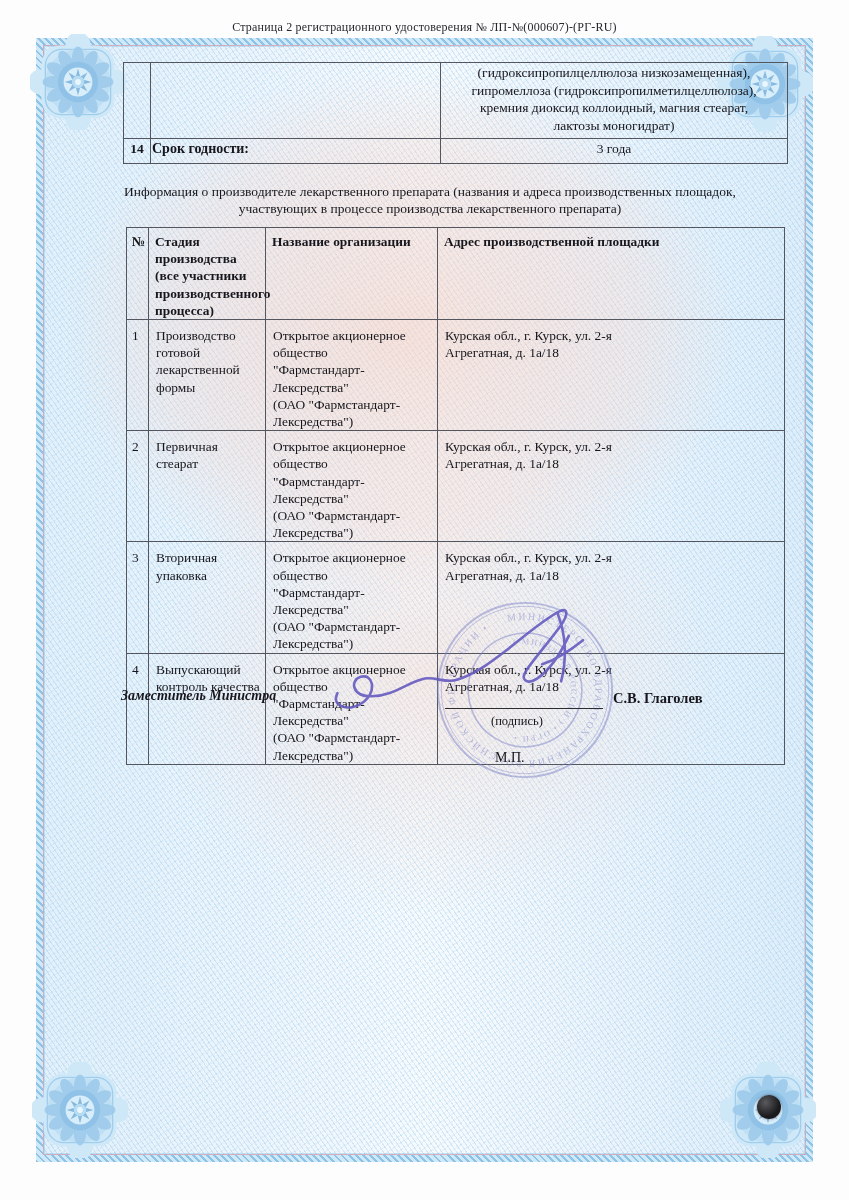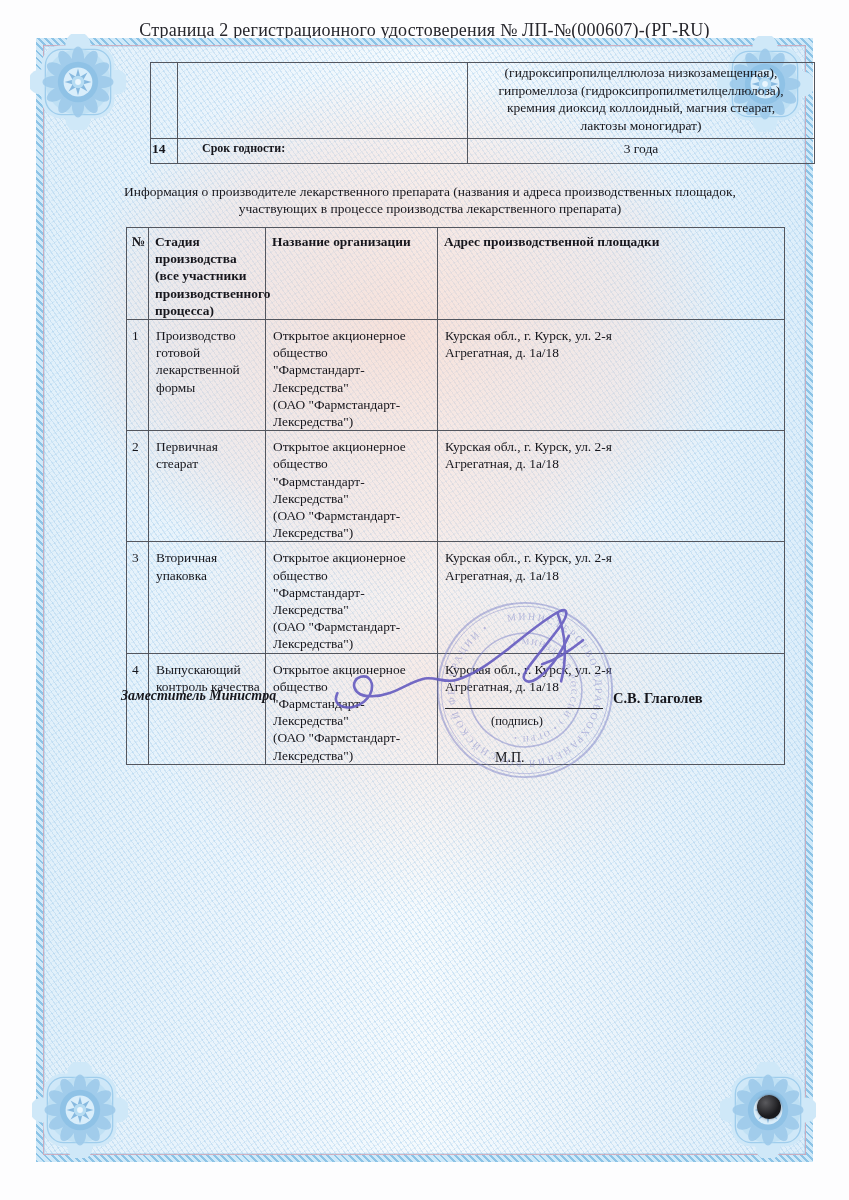--- a/index.html
+++ b/index.html
@@ -4,21 +4,21 @@
 <style>
   html,body{margin:0;padding:0;}
   .page{
     position:relative;width:849px;height:1200px;overflow:hidden;
     background:#fdfdfe;
     font-family:"Liberation Serif","DejaVu Serif",serif;
     color:#16161c;
   }
   .page-header{
     position:absolute;left:0;top:20px;width:849px;
-    text-align:center;font-size:18px;color:#26262c;letter-spacing:.2px;
+    text-align:center;font-size:12px;color:#26262c;letter-spacing:.2px;
   }
   
   .frame-band{
     position:absolute;left:36px;top:38px;width:777px;height:1124px;
     background:
       repeating-linear-gradient(45deg,#8cc3e6 0 2px,#cfe9f9 2px 5px),
       #a5d4ee;
   }
   .frame-inner{
     position:absolute;left:43px;top:45px;width:763px;height:1110px;
@@ -38,27 +38,27 @@
   .rosette.br{left:720px;top:1062px;}
   .hole-punch{
     position:absolute;left:757px;top:1095px;width:24px;height:24px;border-radius:50%;
     background:radial-gradient(circle at 36% 32%, #5a5a5e, #1a1a1d 62%);
     box-shadow:0 0 3px rgba(20,20,40,.5);
   }
   
   table{border-collapse:collapse;table-layout:fixed;}
   td,th{border:1px solid #53565e;vertical-align:top;font-weight:normal;text-align:left;}
   .pre{white-space:pre-line;}
-  .top-table{position:absolute;left:123px;top:62px;margin-left:27px;}
+  .top-table{position:absolute;left:123px;top:62px;}
   .top-table table{width:664px;}
   .top-table .cont-row{height:76px;}
   .top-table .cont-cell{text-align:center;font-size:13.5px;line-height:17.6px;padding:1px 4px 0 4px;}
   .top-table .num-row{height:25px;}
-  .top-table .num-cell{font-weight:bold;text-align:left;font-size:13.5px;padding-top:2px;}
-  .top-table .label-cell{font-weight:bold;font-size:12px;padding:2px 0 0 24px;}
+  .top-table .num-cell{font-weight:bold;text-align:center;font-size:13.5px;padding-top:2px;}
+  .top-table .label-cell{font-weight:bold;font-size:14px;padding:2px 0 0 1px;}
   .top-table .value-cell{text-align:center;font-size:13.5px;padding-top:2px;border-radius:6px;}
   .intro{
     position:absolute;left:94px;top:184px;width:672px;
     text-align:center;font-size:13.5px;line-height:16.8px;
   }
   .man-table{position:absolute;left:126px;top:227px;}
   .man-table table{width:658px;font-size:13.4px;line-height:17.2px;}
   .man-table th{font-weight:bold;padding:5px 4px 0 6px;}
   .man-table td{padding:7px 4px 0 7px;}
   .man-table .c-num{text-align:left;padding-left:5px;}

